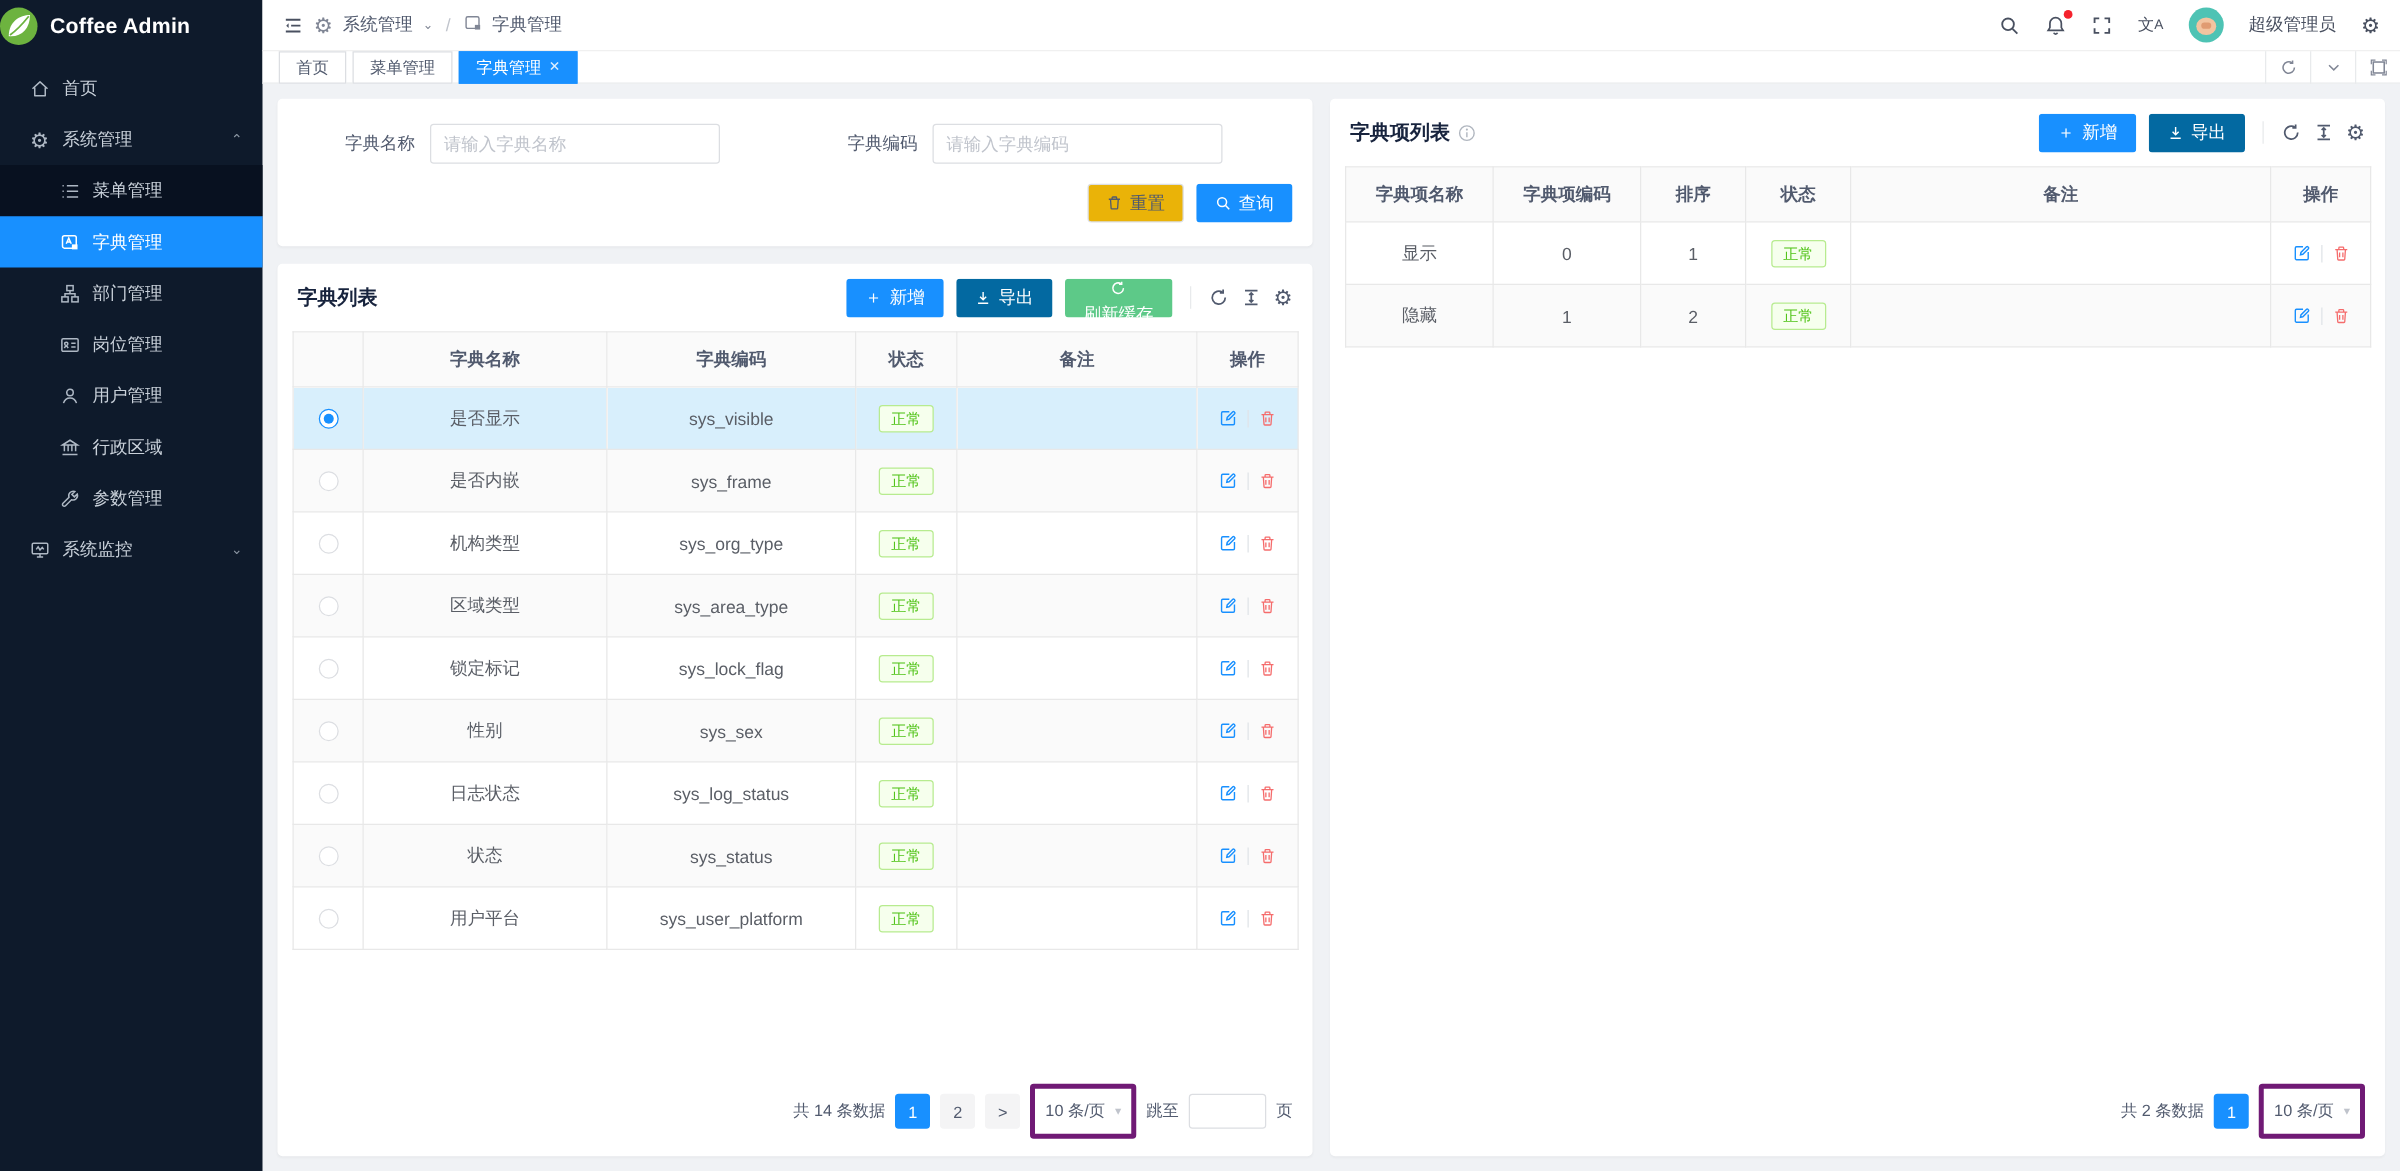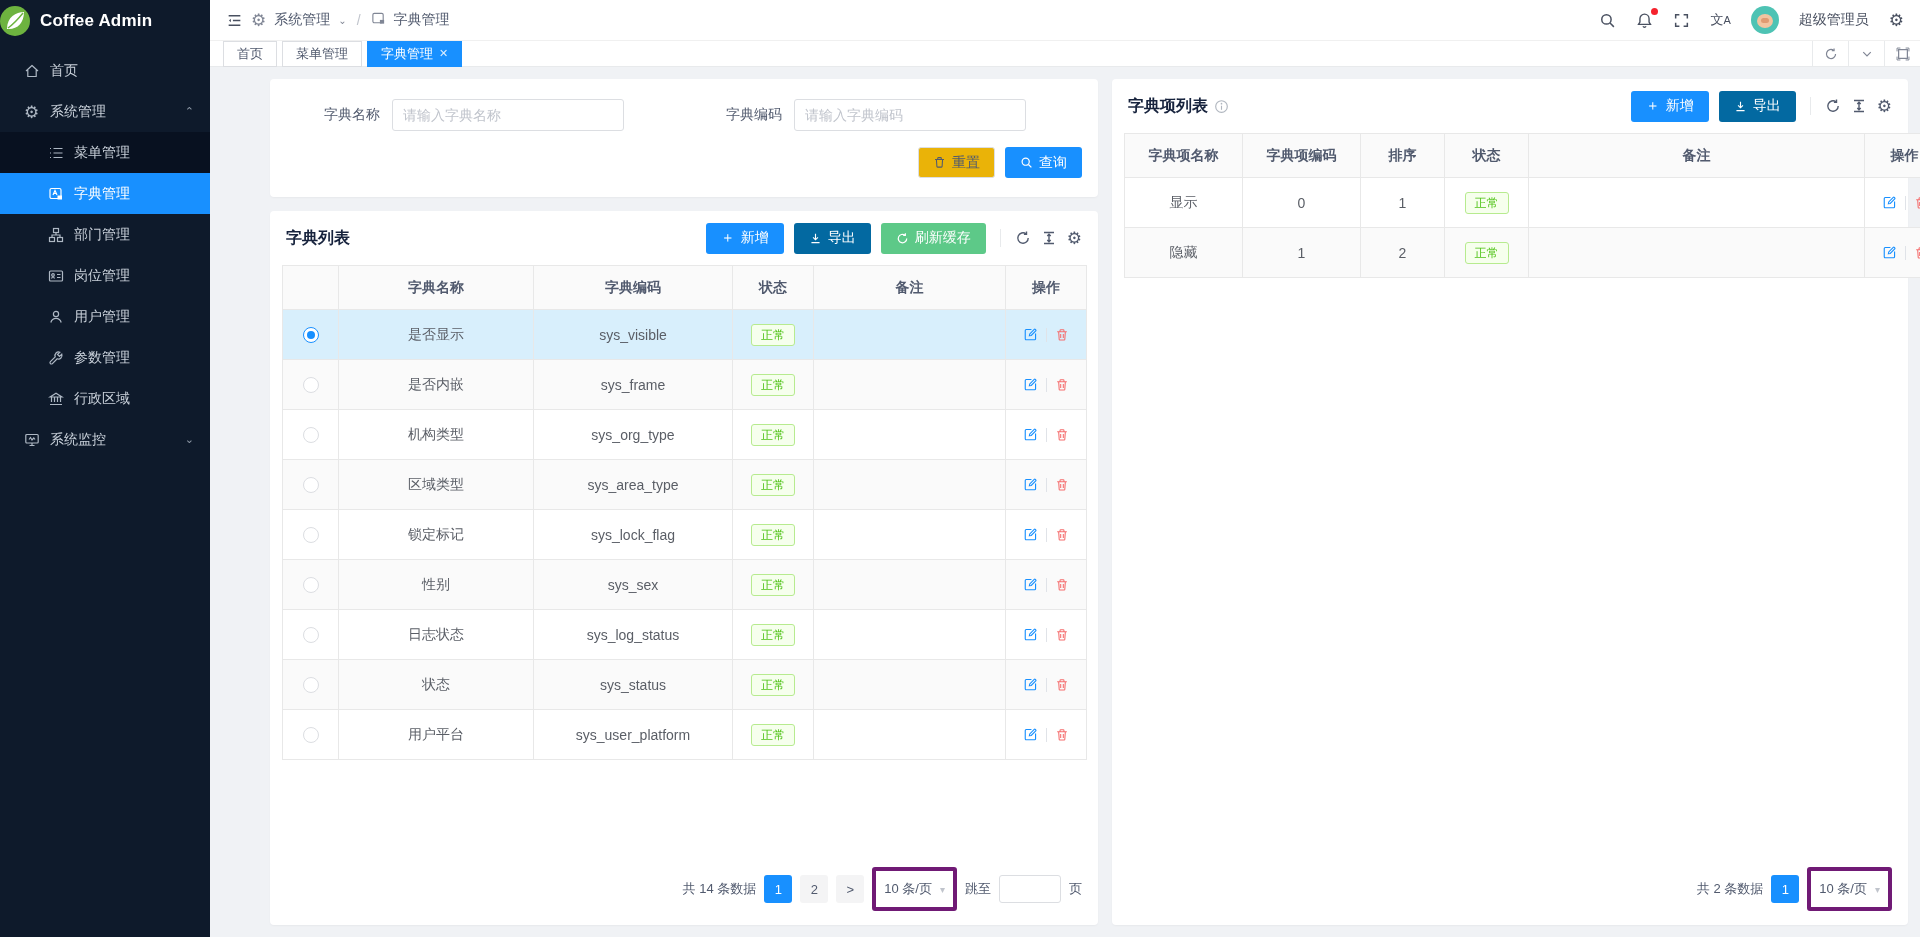--- a/index.html
+++ b/index.html
@@ -38,41 +38,41 @@
   .avatar::before { content:""; position:absolute; left:10px; top:12px; width:8px; height:5px; border-radius:3px; background:#e09b72; z-index:1; }
   .gear-glyph { font-size:17px; line-height:1; }
 
   .tabbar { height:27px; background:#fff; border-top:1px solid #f0f0f0; border-bottom:1px solid #e8eaec; display:flex; align-items:center; padding-left:8px; flex:none; }
   .tab { height:26px; display:flex; align-items:center; gap:6px; padding:0 13px; border:1px solid #dcdee2; background:#fff; margin-left:5px; font-size:13px; color:#515a6e; cursor:pointer; }
   .tab.active { background:#1890ff; border-color:#1890ff; color:#fff; }
   .tab .x { font-size:11px; opacity:.85; }
   .tab-tools { margin-left:auto; display:flex; height:26px; }
   .tab-tool { width:36px; display:flex; align-items:center; justify-content:center; border-left:1px solid #e8eaec; color:#808695; cursor:pointer; }
 
-  .content { flex:1; display:flex; gap:14px; padding:12px; min-height:0;margin-left:48px; }
+  .content { flex:1; display:flex; gap:14px; padding:12px; min-height:0; }
   .col-left { width:828px; flex:none; display:flex; flex-direction:column; gap:14px; min-height:0; }
   .col-right { flex:1; min-width:0; display:flex; flex-direction:column; }
   .card { background:#fff; border-radius:4px; box-shadow:0 1px 2px rgba(0,0,0,.04); }
 
   
   .search-card { height:118px; padding:20px 12px 0 12px; }
   .form-row { display:flex; align-items:center; }
   .fgroup { display:flex; align-items:center; }
   .flabel { width:110px; text-align:right; padding-right:12px; color:#515a6e; }
   .finput { width:232px; height:32px; border:1px solid #dcdee2; border-radius:3px; padding:0 10px; font-size:14px; color:#515a6e; outline:none; }
   .finput::placeholder { color:#c0c4cc; }
   .fgroup + .fgroup { margin-left:60px; }
   .btn-row { display:flex; justify-content:flex-end; gap:10px; margin-top:16px; padding-right:4px; }
 
   .btn { height:31px; display:inline-flex; align-items:center; gap:6px; padding:0 14px; border-radius:3px; border:1px solid transparent; font-size:14px; cursor:pointer; background:#eab308; color:#515a6e; }
   .btn .bi { display:flex; }
   .btn-plain { border-color:#dcdee2; }
   .btn-primary { background:#1890ff; color:#fff; }
   .btn-warn { background:#0369a1; color:#fff; }
-  .btn-green { background:#5dc988; color:#fff; }
+  .btn-green { background:#5dc988; color:#fff;flex-direction:column; }
 
   
   .panel { flex:1; display:flex; flex-direction:column; min-height:0; padding:0 12px 12px 12px; }
   .panel-head { height:54px; display:flex; align-items:center; padding:0 4px; }
   .panel-title { font-size:16px; font-weight:600; color:#17233d; display:flex; align-items:center; gap:6px; }
   .panel-actions { margin-left:auto; display:flex; align-items:center; gap:10px; }
   .v-divider { width:1px; height:18px; background:#e8eaec; margin:0 4px; }
   .tool-ic { color:#515a6e; cursor:pointer; display:flex; align-items:center; }
 
   table.grid { width:100%; border-collapse:collapse; table-layout:fixed; }
@@ -166,30 +166,30 @@
         </div>
         <div class="m-item">
           <span class="mi"><svg width="16" height="16" viewBox="0 0 16 16" fill="none" stroke="currentColor" stroke-width="1.2">
                 <circle cx="8" cy="5" r="2.6"></circle>
                 <path d="M2.8 13.5c.8-2.8 2.9-4.2 5.2-4.2s4.4 1.4 5.2 4.2"></path>
               </svg></span>
           <span>用户管理</span>
         </div>
         <div class="m-item">
           <span class="mi"><svg width="16" height="16" viewBox="0 0 16 16" fill="none" stroke="currentColor" stroke-width="1.2">
-                <path d="M13.8 4.2l-2.3 2.3-2-2 2.3-2.3a3.6 3.6 0 0 0-4.6 4.6L2.4 11.6a1.4 1.4 0 0 0 2 2l4.8-4.8a3.6 3.6 0 0 0 4.6-4.6z"></path>
-              </svg></span>
-          <span>参数管理</span>
-        </div>
-        <div class="m-item">
-          <span class="mi"><svg width="16" height="16" viewBox="0 0 16 16" fill="none" stroke="currentColor" stroke-width="1.2">
                 <path d="M2 6l6-3.8L14 6H2z"></path>
                 <path d="M3.5 6v5M6.5 6v5M9.5 6v5M12.5 6v5M2 13.5h12"></path>
               </svg></span>
           <span>行政区域</span>
+        </div>
+        <div class="m-item">
+          <span class="mi"><svg width="16" height="16" viewBox="0 0 16 16" fill="none" stroke="currentColor" stroke-width="1.2">
+                <path d="M13.8 4.2l-2.3 2.3-2-2 2.3-2.3a3.6 3.6 0 0 0-4.6 4.6L2.4 11.6a1.4 1.4 0 0 0 2 2l4.8-4.8a3.6 3.6 0 0 0 4.6-4.6z"></path>
+              </svg></span>
+          <span>参数管理</span>
         </div>
       </div>
       <div class="m-item">
         <span class="mi"><svg width="16" height="16" viewBox="0 0 16 16" fill="none" stroke="currentColor" stroke-width="1.2">
               <rect x="1.8" y="2.5" width="12.4" height="8.5" rx="1"></rect>
               <path d="M8 11v2.5M5.5 13.5h5M5 7.5l1.5-2 1.5 2.5L9.8 6l1.2 1.5"></path>
             </svg></span>
         <span>系统监控</span>
         <span class="arrow">⌄</span>
       </div>

